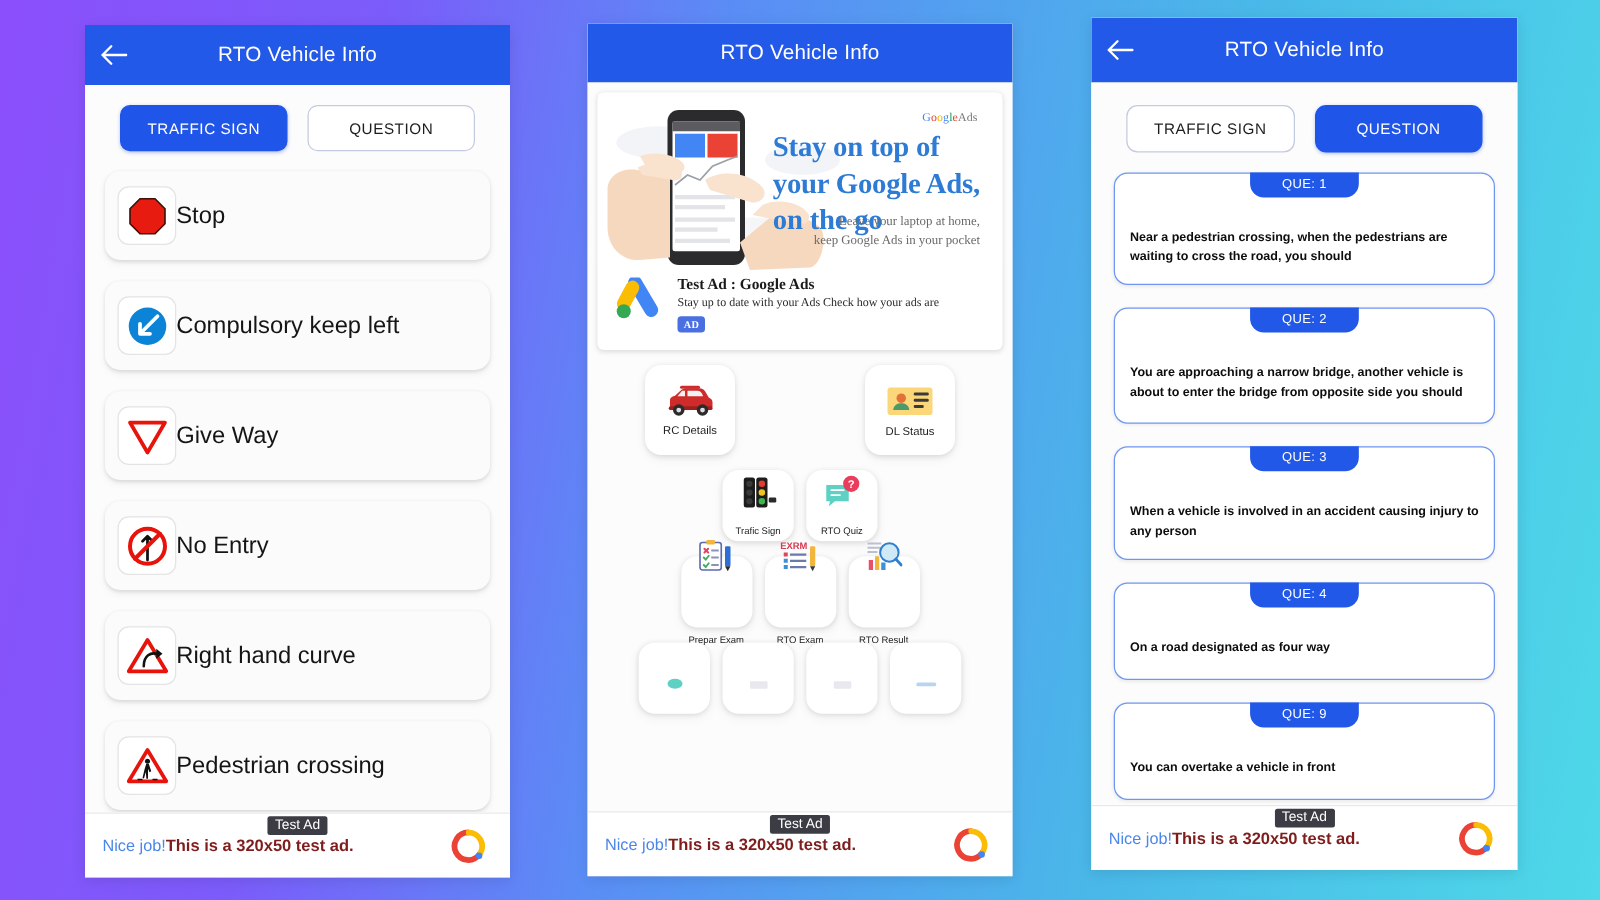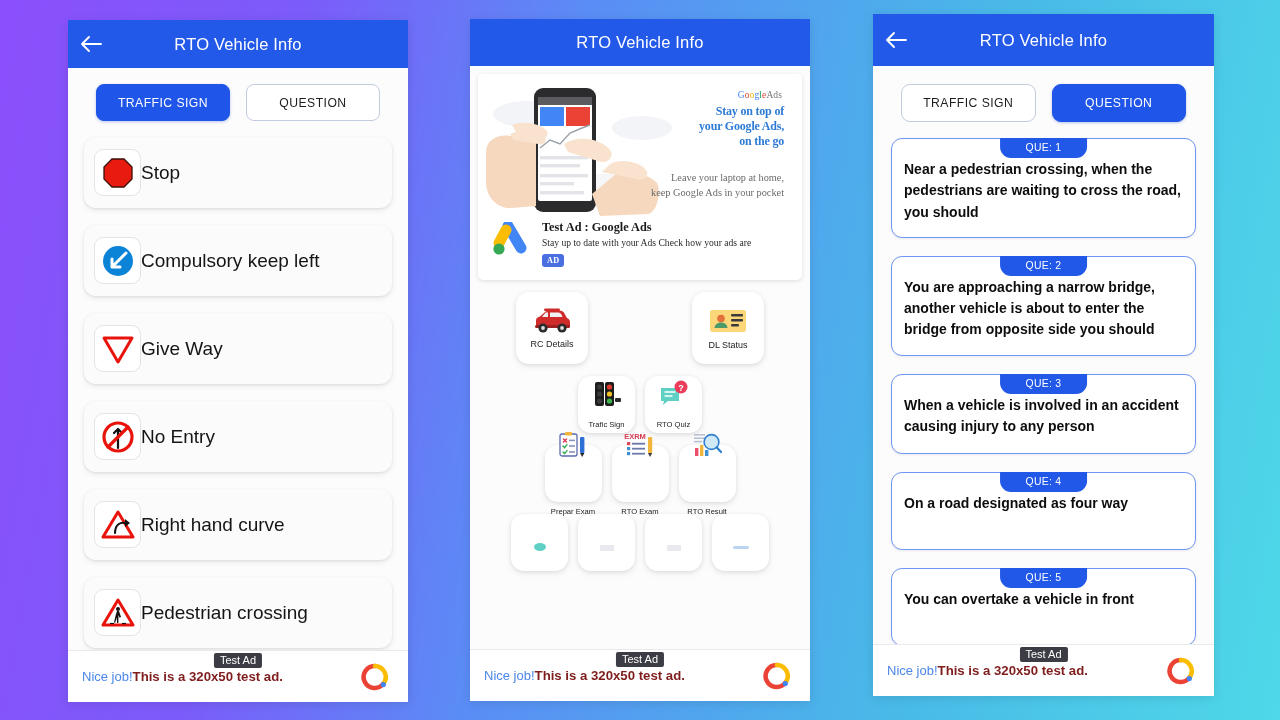--- a/index.html
+++ b/index.html
@@ -138,22 +138,21 @@
   .ad-banner .gads-logo {
     position: absolute; right: 20px; top: 16px;
     font-size: 9.5px; letter-spacing: 0.1px;
   }
   .gads-logo .g1 { color: #4285F4; } .gads-logo .g2 { color: #DB4437; }
   .gads-logo .g3 { color: #F4B400; } .gads-logo .g4 { color: #4285F4; }
   .gads-logo .g5 { color: #0F9D58; } .gads-logo .g6 { color: #DB4437; }
   .gads-logo .gads-word { color: #777; }
   .ad-headline {
     position: absolute; right: 18px; top: 30px;
-    text-align: right;
-    font-size: 12px; font-weight: bold;
+    font-size: 23px; font-weight: bold;
     color: #2e7bd6; line-height: 1.25;
     letter-spacing: -0.2px;
   }
   .ad-sub {
     position: absolute; right: 18px; top: 97px;
     text-align: right; font-size: 10.3px;
     color: #6a6a6a; line-height: 1.45;
   }
   .ad-phone-art { position: absolute; left: 4px; top: 4px; }
 
@@ -236,25 +235,25 @@
     transform: translateX(-50%);
     background: #2158e8;
     color: #ffffff;
     font-size: 10.4px;
     padding: 4px 26px 5px 26px;
     border-radius: 0 0 11px 11px;
     letter-spacing: 0.3px;
     white-space: nowrap;
   }
   .q-text {
-    font-size: 14px;
+    font-size: 10px;
     font-weight: bold;
     color: #0d0d0d;
     line-height: 1.52;
-    margin-top: 0;
+    margin-top: 24px;
   }
 
   
   .adbar {
     flex: 0 0 52px;
     height: 52px;
     background: #ffffff;
     border-top: 1px solid #e9e9e9;
     display: flex;
     align-items: center;
@@ -677,21 +676,21 @@
         <div class="q-badge">QUE: 3</div>
         <div class="q-text">When a vehicle is involved in an accident causing injury to any person</div>
       </div>
 
       <div class="q-card h4">
         <div class="q-badge">QUE: 4</div>
         <div class="q-text">On a road designated as four way</div>
       </div>
 
       <div class="q-card h4">
-        <div class="q-badge">QUE: 5</div>
+        <div class="q-badge">QUE: 9</div>
         <div class="q-text">You can overtake a vehicle in front</div>
       </div>
 
     </div>
   </div>
 
   <div class="adbar">
     <div class="adbar-tag">Test Ad</div>
     <div class="adbar-cta">Nice job!</div>
     <div class="adbar-text">This is a 320x50 test ad.</div>

